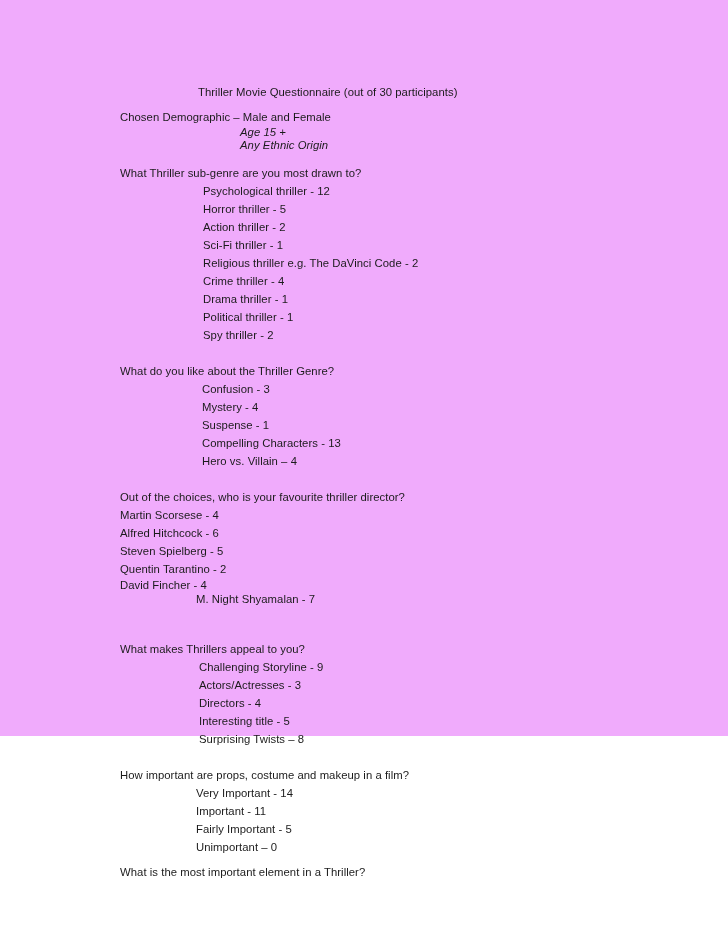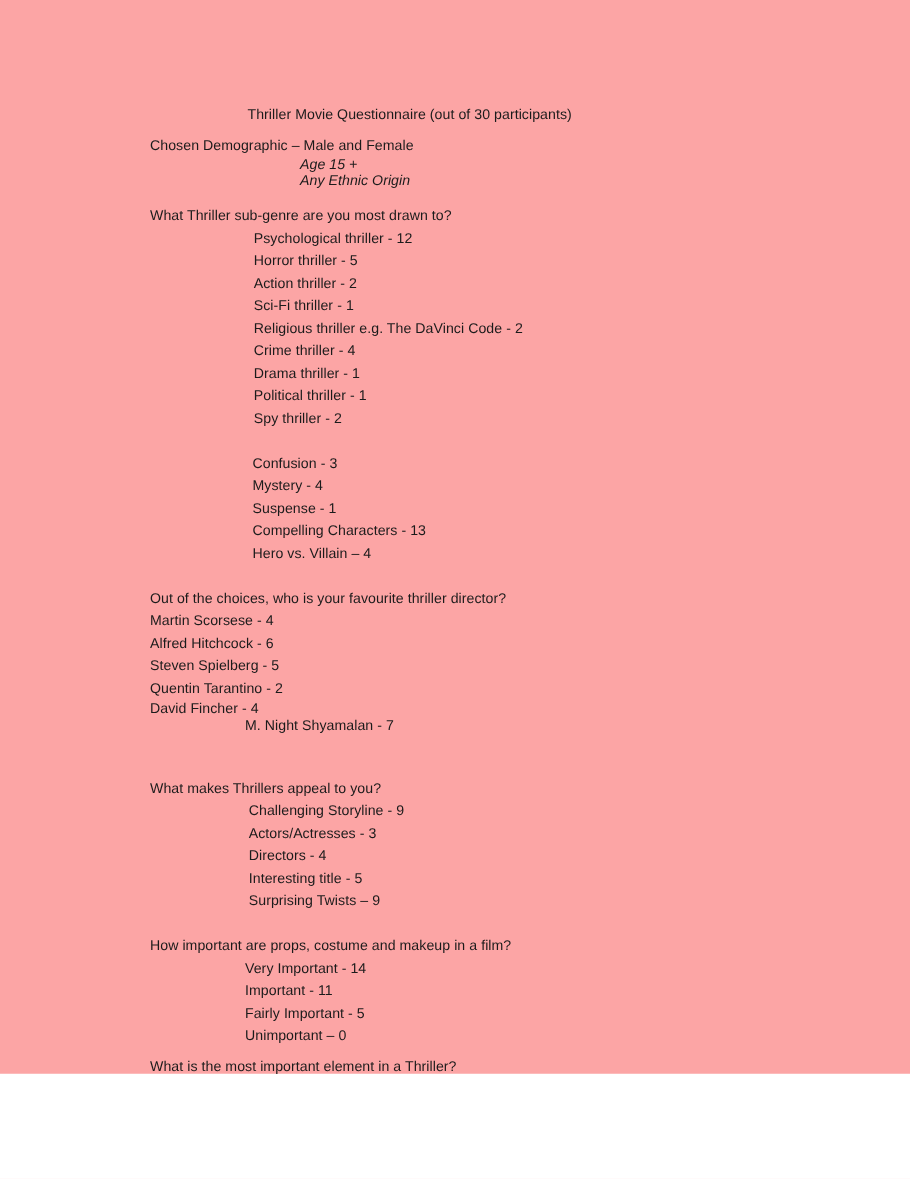--- a/index.html
+++ b/index.html
@@ -11,22 +11,22 @@
     width: 728px;
     height: 943px;
     font-family: "Liberation Sans", sans-serif;
     color: #1b1b1b;
     -webkit-font-smoothing: antialiased;
     overflow: hidden;
   }
   .page {
     position: relative;
     width: 728px;
-    height: 859px;
-    background: #fca5a5;
+    height: 736px;
+    background: #f0abfc;
   }
   .doc {
     position: absolute;
     left: 0;
     top: 0;
     width: 728px;
   }
   .line {
     font-size: 11.3px;
     line-height: 18px;
@@ -85,20 +85,21 @@
     <div class="line ans-a">Action thriller - 2</div>
     <div class="line ans-a">Sci-Fi thriller - 1</div>
     <div class="line ans-a">Religious thriller e.g. The DaVinci Code - 2</div>
     <div class="line ans-a">Crime thriller - 4</div>
     <div class="line ans-a">Drama thriller - 1</div>
     <div class="line ans-a">Political thriller - 1</div>
     <div class="line ans-a">Spy thriller - 2</div>
 
     <div class="gap-lg"></div>
 
+    <div class="line question">What do you like about the Thriller Genre?</div>
     <div class="line ans-b">Confusion - 3</div>
     <div class="line ans-b">Mystery - 4</div>
     <div class="line ans-b">Suspense - 1</div>
     <div class="line ans-b">Compelling Characters - 13</div>
     <div class="line ans-b">Hero vs. Villain – 4</div>
 
     <div class="gap-lg"></div>
 
     <div class="line question">Out of the choices, who is your favourite thriller director?</div>
     <div class="line ans-c">Martin Scorsese - 4</div>
@@ -108,21 +109,21 @@
     <div class="line ans-c tight">David Fincher - 4</div>
     <div class="line ans-d tight">M. Night Shyamalan - 7</div>
 
     <div class="gap-xl"></div>
 
     <div class="line question">What makes Thrillers appeal to you?</div>
     <div class="line ans-e">Challenging Storyline - 9</div>
     <div class="line ans-e">Actors/Actresses - 3</div>
     <div class="line ans-e">Directors - 4</div>
     <div class="line ans-e">Interesting title - 5</div>
-    <div class="line ans-e">Surprising Twists – 9</div>
+    <div class="line ans-e">Surprising Twists – 8</div>
 
     <div class="gap-lg"></div>
 
     <div class="line question">How important are props, costume and makeup in a film?</div>
     <div class="line ans-f">Very Important - 14</div>
     <div class="line ans-f">Important - 11</div>
     <div class="line ans-f">Fairly Important - 5</div>
     <div class="line ans-f">Unimportant – 0</div>
 
     <div class="gap-sm"></div>

